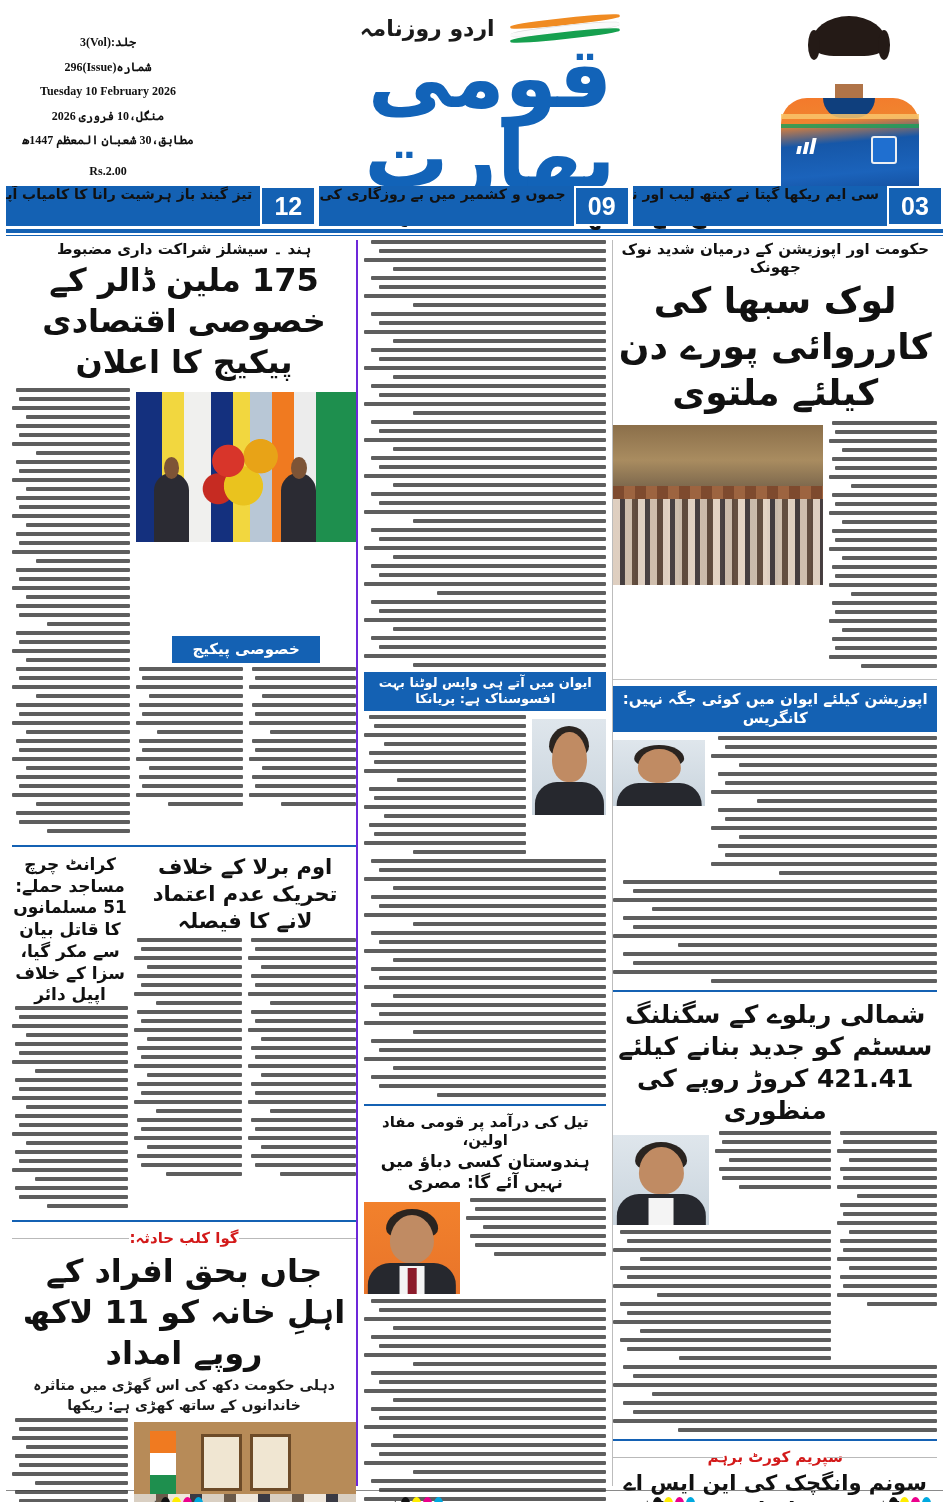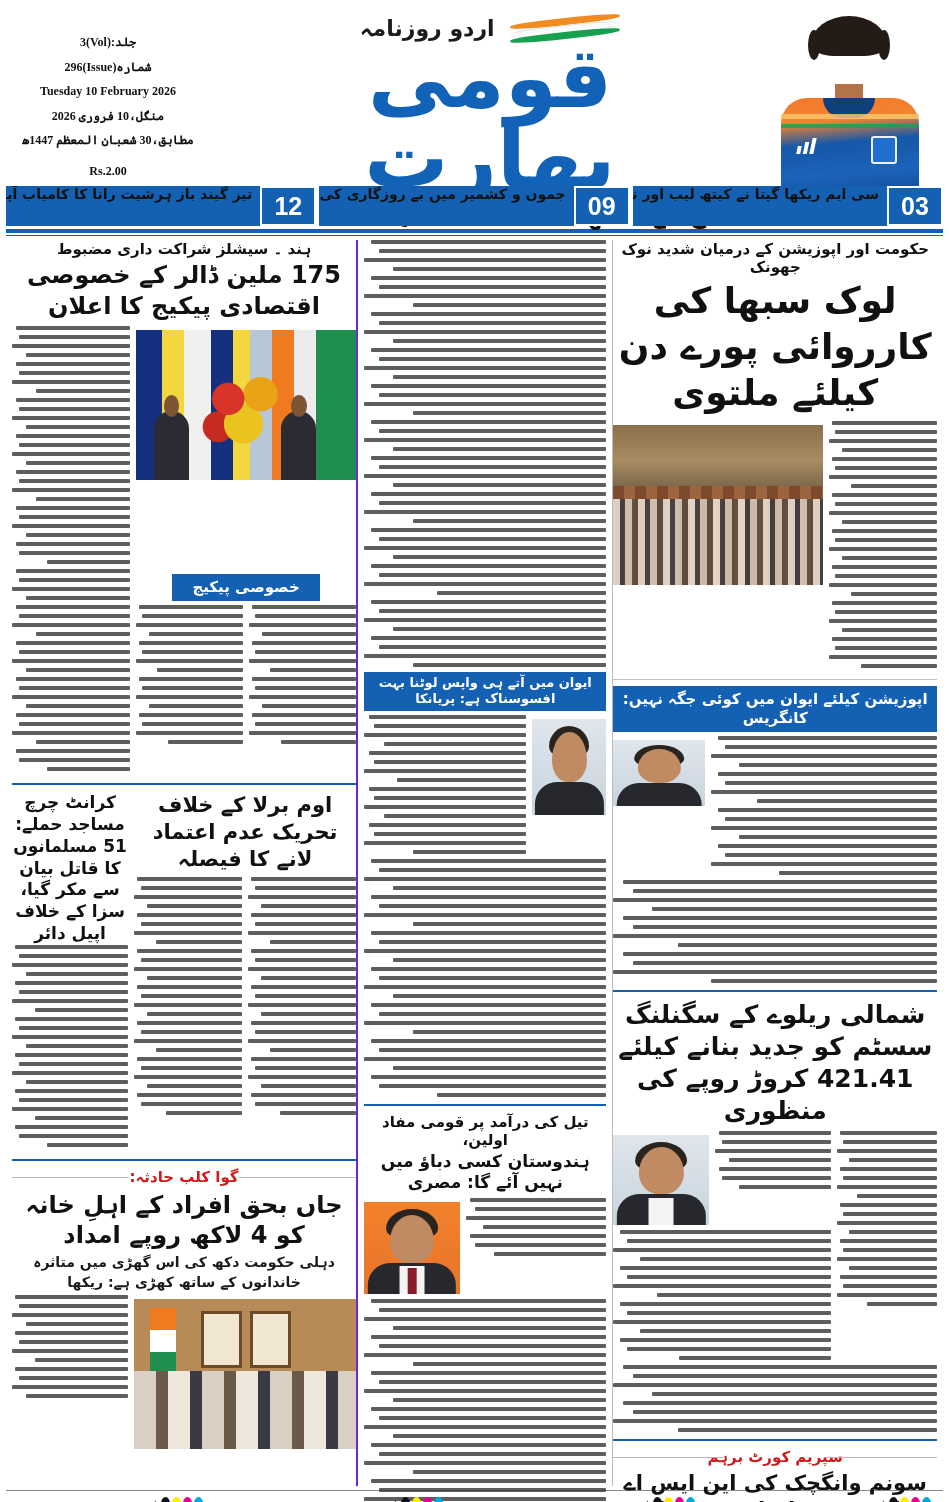--- a/index.html
+++ b/index.html
@@ -69,21 +69,21 @@
   
   .content{position:relative;margin:4px 6px 0;display:flex;gap:0;height:1246px;}
   .col{position:relative;}
   .colA{width:352px;padding-left:6px;}
   .colB{width:248px;padding:0 6px;border-right:1px solid #bcbcbc;border-left:2px solid #6d28d9;}
   .colC{width:331px;padding-right:6px;}
 
   h1.hl{font-family:"DejaVu Sans","Liberation Sans",sans-serif;font-weight:700;color:#111;
      margin:0;line-height:1.28;text-align:center;}
   .hl-xxl{font-size:36px;}
-  .hl-xl{font-size:24px;}
+  .hl-xl{font-size:32px;}
   .hl-l{font-size:25px;}
   .hl-m{font-size:21px;}
   .hl-s{font-size:17px;}
   .subhead{font-family:"DejaVu Sans","Liberation Sans",sans-serif;font-size:14px;font-weight:700;
      text-align:center;color:#1b1b1b;line-height:1.4;margin:2px 0 3px;}
   .kicker{font-family:"DejaVu Sans","Liberation Sans",sans-serif;font-size:15px;font-weight:700;
      text-align:center;color:#111;margin:0 0 2px;}
   .redkicker{font-family:"DejaVu Sans","Liberation Sans",sans-serif;font-size:15px;font-weight:700;
      color:#d31a1a;text-align:center;position:relative;margin:2px 0 4px;}
   .redkicker:before,.redkicker:after{content:"";position:absolute;top:50%;width:34%;height:1px;background:#b9b9b9;}
@@ -747,21 +747,21 @@
             <div class="ln c"></div>
               <div class="ln a"></div>
               <div class="ln e"></div>
           </div>
         </div>
       </div>
 
       <hr class="dark">
 
       <div class="redkicker">گوا کلب حادثہ:</div>
-      <h1 class="hl hl-xl">جاں بحق افراد کے اہلِ خانہ کو 4 لاکھ روپے امداد</h1>
+      <h1 class="hl hl-xl">جاں بحق افراد کے اہلِ خانہ کو 11 لاکھ روپے امداد</h1>
       <div class="subhead">دہلی حکومت دکھ کی اس گھڑی میں متاثرہ خاندانوں کے ساتھ کھڑی ہے: ریکھا</div>
 
       <div style="display:flex;gap:6px;">
         <div style="width:222px;">
           <div class="photo ph-award" style="height:150px;">
             <div class="wall"></div>
             <div class="tri"></div>
             <div class="frame" style="left:30%;"></div>
             <div class="frame" style="left:52%;"></div>
             <div class="figs"></div>

